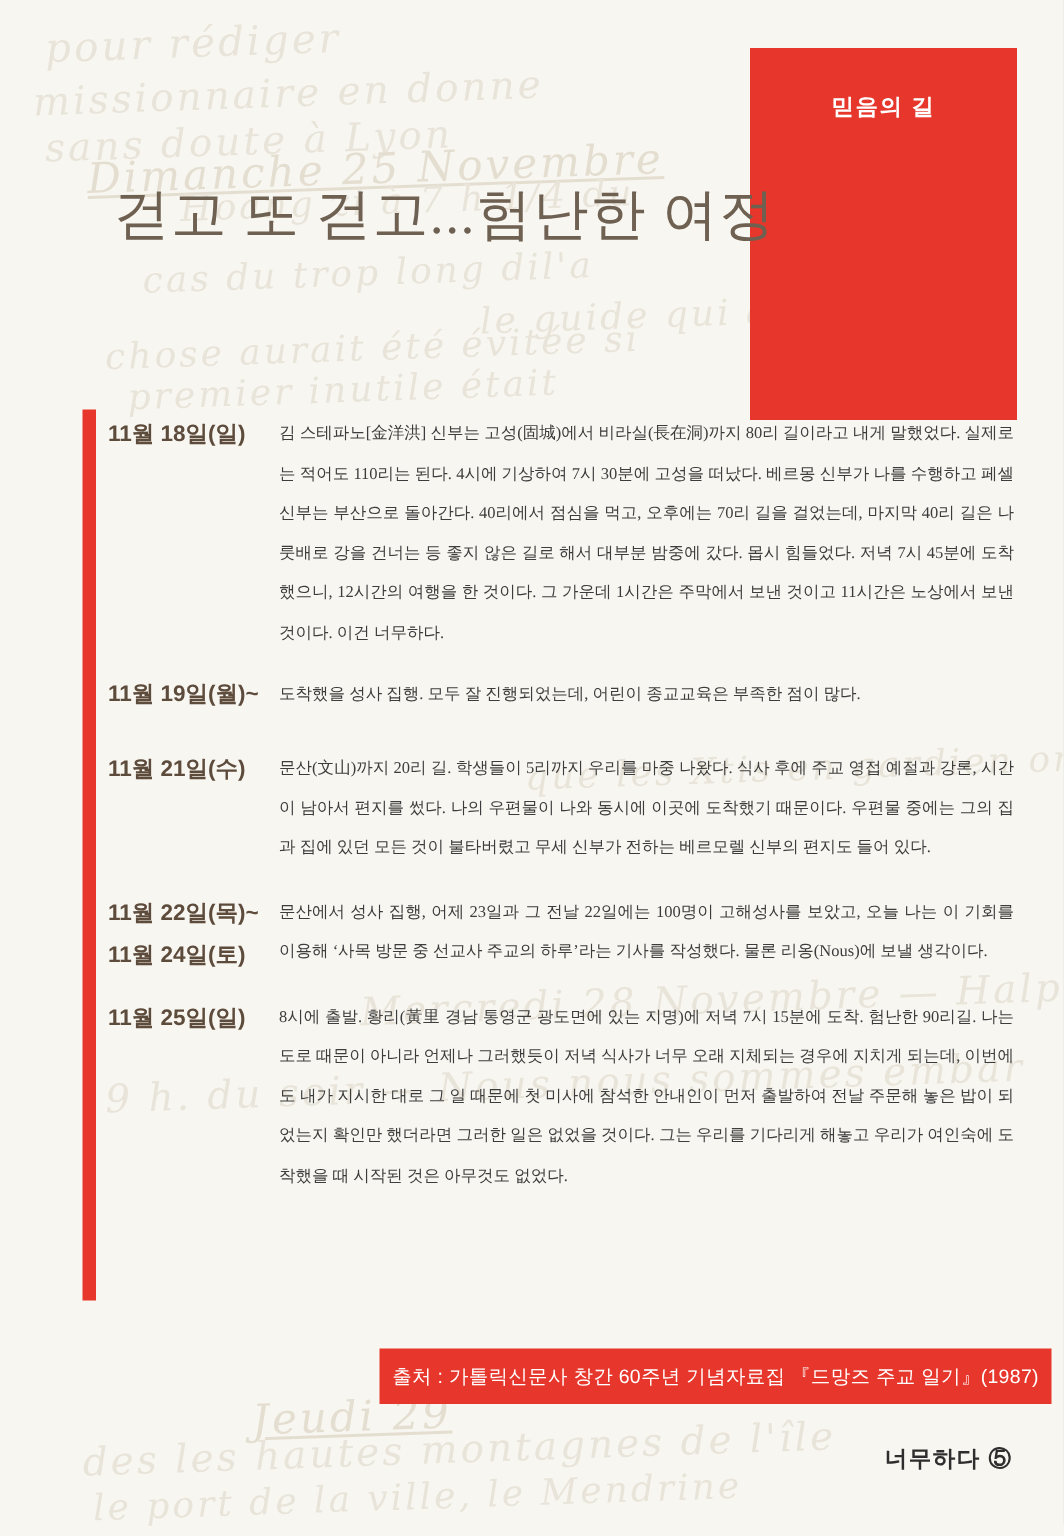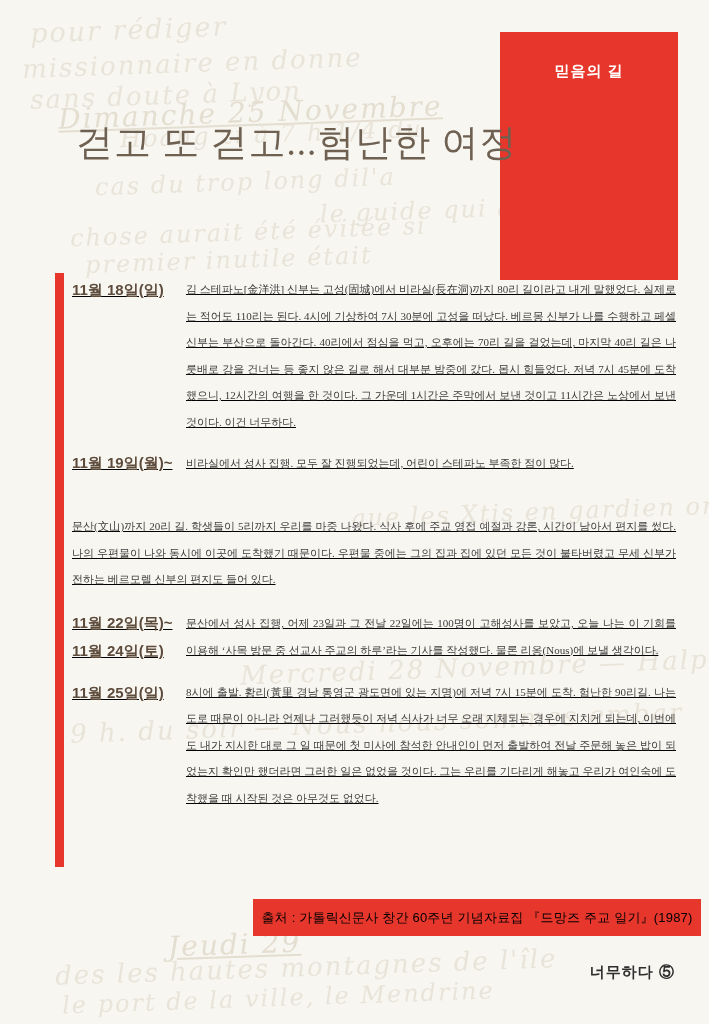--- a/index.html
+++ b/index.html
@@ -48,42 +48,42 @@
   }
 
   
   .red-rule{
     position:absolute;left:55px;top:273px;width:9px;height:594px;
     background:#e7362b;
   }
 
   
   .entries{
-    position:absolute;left:72px;top:276px;width:604px;text-decoration:underline;
+    position:absolute;left:72px;top:276px;width:604px;
   }
   .entry{display:flex;align-items:flex-start;}
   .entry-date{
     width:108px;flex:0 0 108px;margin-right:6px;
     font-size:15px;font-weight:bold;color:#5d4b3c;line-height:28px;
   }
   .entry-date div:empty{display:none;}
   .entry-text{
     flex:1;font-family:"Liberation Serif",serif;
     font-size:11px;line-height:26.5px;color:#3c3c3c;text-align:justify;
   }
   .entry.e1{margin-bottom:14px;}
-  .entry.e2{margin-bottom:36px;}
+  .entry.e2{margin-bottom:22px;}
   .entry.e2 .entry-text{align-self:center;}
   .entry.e3{margin-bottom:16px;}
-  .entry.e4{margin-bottom:14px;align-items:center;}
+  .entry.e4{margin-bottom:14px;}
 
   
   .source-bar{
     position:absolute;left:253px;top:899px;width:448px;height:37px;
-    background:#e7362b;color:#000000;display:flex;align-items:center;
+    background:#e7362b;color:#ffffff;display:flex;align-items:center;
     justify-content:center;font-size:13px;letter-spacing:0.2px;
   }
 
   
   .footer{
     position:absolute;right:34px;top:963px;
     font-size:15px;font-weight:bold;color:#2e2e2e;letter-spacing:1px;
   }
 </style>
 </head>
@@ -122,24 +122,28 @@
         <div>11월 18일(일)</div>
 
       </div>
       <div class="entry-text">김 스테파노[金洋洪] 신부는 고성(固城)에서 비라실(長在洞)까지 80리 길이라고 내게 말했었다. 실제로는 적어도 110리는 된다. 4시에 기상하여 7시 30분에 고성을 떠났다. 베르몽 신부가 나를 수행하고 페셀 신부는 부산으로 돌아간다. 40리에서 점심을 먹고, 오후에는 70리 길을 걸었는데, 마지막 40리 길은 나룻배로 강을 건너는 등 좋지 않은 길로 해서 대부분 밤중에 갔다. 몹시 힘들었다. 저녁 7시 45분에 도착했으니, 12시간의 여행을 한 것이다. 그 가운데 1시간은 주막에서 보낸 것이고 11시간은 노상에서 보낸 것이다. 이건 너무하다.</div>
     </div>
 
     <div class="entry e2">
       <div class="entry-date">
         <div>11월 19일(월)~</div>
       </div>
-      <div class="entry-text">비라실에서 성사 집행. 모두 잘 진행되었는데, 어린이 스테파노 부족한 점이 많다.</div>
+      <div class="entry-text">도착했을 성사 집행. 모두 잘 진행되었는데, 어린이 종교교육은 부족한 점이 많다.</div>
     </div>
 
     <div class="entry e3">
+      <div class="entry-date">
+        <div>11월 21일(수)</div>
+
+      </div>
       <div class="entry-text">문산(文山)까지 20리 길. 학생들이 5리까지 우리를 마중 나왔다. 식사 후에 주교 영접 예절과 강론, 시간이 남아서 편지를 썼다. 나의 우편물이 나와 동시에 이곳에 도착했기 때문이다. 우편물 중에는 그의 집과 집에 있던 모든 것이 불타버렸고 무세 신부가 전하는 베르모렐 신부의 편지도 들어 있다.</div>
     </div>
 
     <div class="entry e4">
       <div class="entry-date">
         <div>11월 22일(목)~</div>
         <div>11월 24일(토)</div>
       </div>
       <div class="entry-text">문산에서 성사 집행, 어제 23일과 그 전날 22일에는 100명이 고해성사를 보았고, 오늘 나는 이 기회를 이용해 ‘사목 방문 중 선교사 주교의 하루’라는 기사를 작성했다. 물론 리옹(Nous)에 보낼 생각이다.</div>
     </div>

